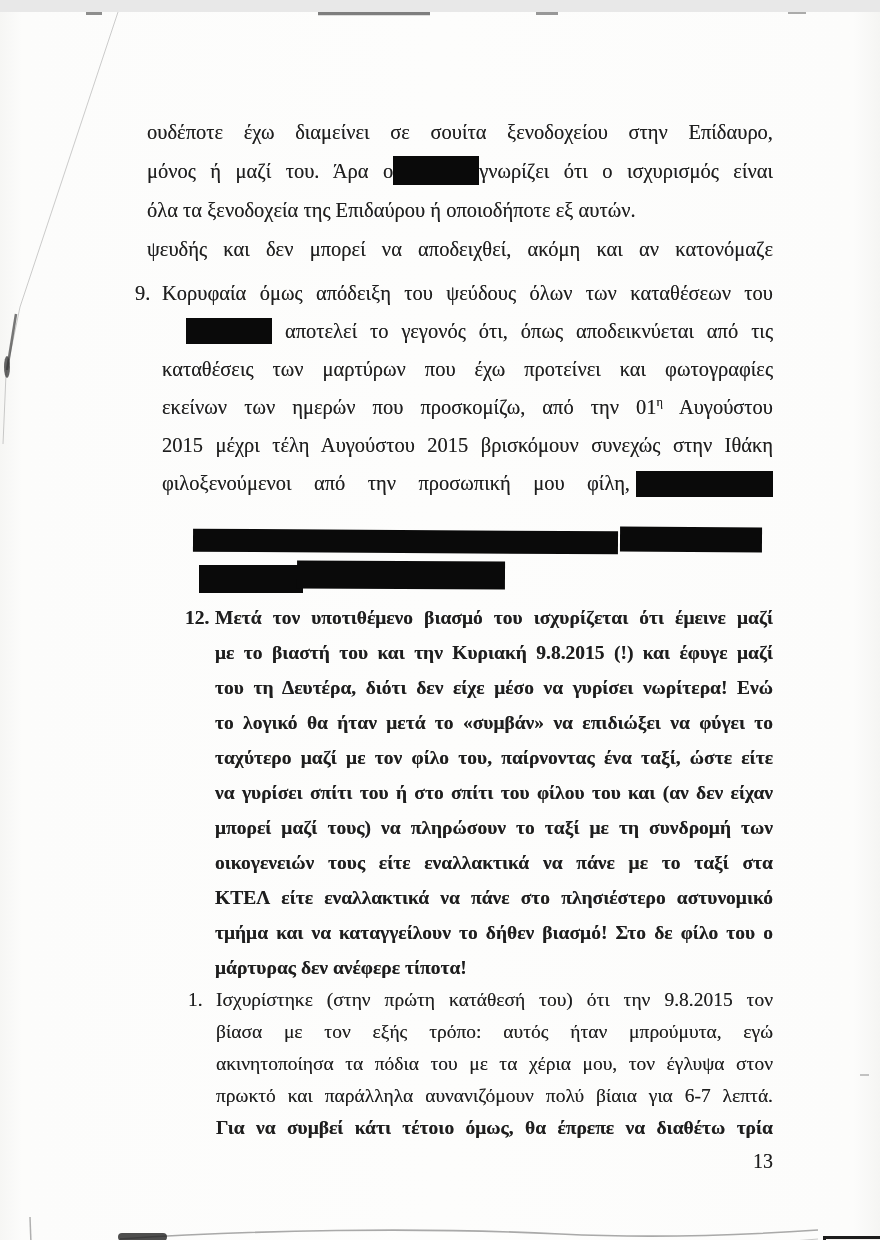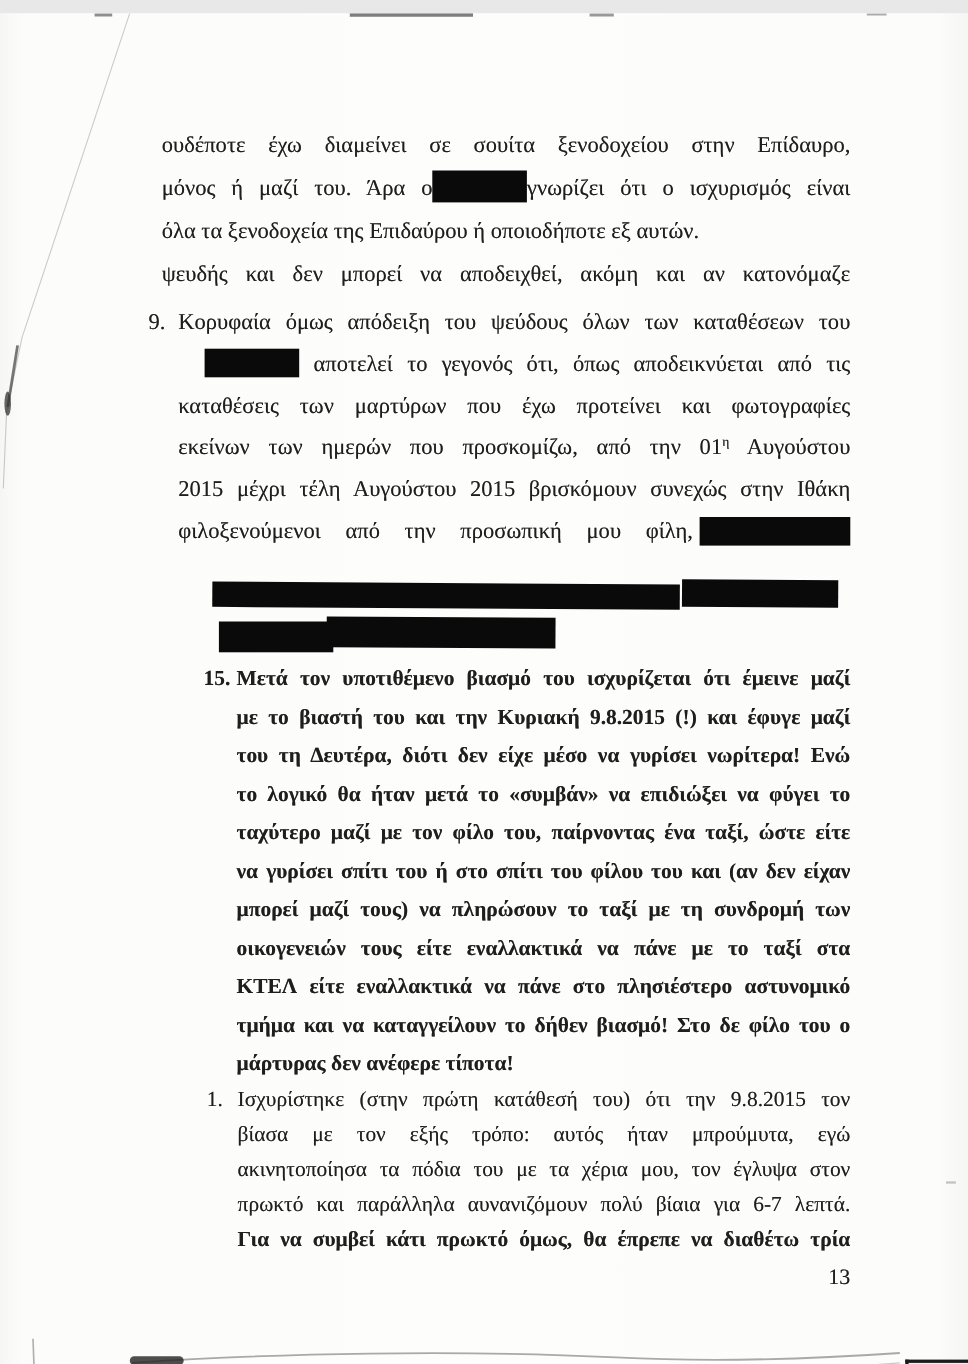--- a/index.html
+++ b/index.html
@@ -102,42 +102,42 @@
     <div class="line"><span>εκείνων των ημερών που προσκομίζω, από την 01</span><sup>η</sup><span> Αυγούστου</span></div>
     <div class="line">2015 μέχρι τέλη Αυγούστου 2015 βρισκόμουν συνεχώς στην Ιθάκη</div>
     <div class="line"><span>φιλοξενούμενοι από την προσωπική μου φίλη,</span><span class="redact r-inline r-p9b"></span></div>
   </div>
 
   <div class="bar" id="barB"></div>
   <div class="bar" id="barC"></div>
   <div class="bar" id="barD1"></div>
   <div class="bar" id="barD2"></div>
 
-  <div class="parnum" id="p10num">15.</div>
+  <div class="parnum" id="p10num">12.</div>
   <div class="par" id="p10">
     <div class="line">Μετά τον υποτιθέμενο βιασμό του ισχυρίζεται ότι έμεινε μαζί</div>
     <div class="line">με το βιαστή του και την Κυριακή 9.8.2015 (!) και έφυγε μαζί</div>
     <div class="line">του τη Δευτέρα, διότι δεν είχε μέσο να γυρίσει νωρίτερα! Ενώ</div>
     <div class="line">το λογικό θα ήταν μετά το «συμβάν» να επιδιώξει να φύγει το</div>
     <div class="line">ταχύτερο μαζί με τον φίλο του, παίρνοντας ένα ταξί, ώστε είτε</div>
     <div class="line">να γυρίσει σπίτι του ή στο σπίτι του φίλου του και (αν δεν είχαν</div>
     <div class="line">μπορεί μαζί τους) να πληρώσουν το ταξί με τη συνδρομή των</div>
     <div class="line">οικογενειών τους είτε εναλλακτικά να πάνε με το ταξί στα</div>
     <div class="line">ΚΤΕΛ είτε εναλλακτικά να πάνε στο πλησιέστερο αστυνομικό</div>
     <div class="line">τμήμα και να καταγγείλουν το δήθεν βιασμό! Στο δε φίλο του ο</div>
     <div class="line last">μάρτυρας δεν ανέφερε τίποτα!</div>
   </div>
 
   <div class="parnum" id="p11num">1.</div>
   <div class="par" id="p11">
     <div class="line">Ισχυρίστηκε (στην πρώτη κατάθεσή του) ότι την 9.8.2015 τον</div>
     <div class="line">βίασα με τον εξής τρόπο: αυτός ήταν μπρούμυτα, εγώ</div>
     <div class="line">ακινητοποίησα τα πόδια του με τα χέρια μου, τον έγλυψα στον</div>
     <div class="line">πρωκτό και παράλληλα αυνανιζόμουν πολύ βίαια για 6-7 λεπτά.</div>
-    <div class="line boldline">Για να συμβεί κάτι πρωκτό όμως, θα έπρεπε να διαθέτω τρία</div>
+    <div class="line boldline">Για να συμβεί κάτι τέτοιο όμως, θα έπρεπε να διαθέτω τρία</div>
   </div>
 
   <div id="pageno">13</div>
 
   <div id="stampbox">
     <i class="s1"></i>
     <i class="s2"></i>
     <i class="s3"></i>
     <i class="s4"></i>
   </div>

